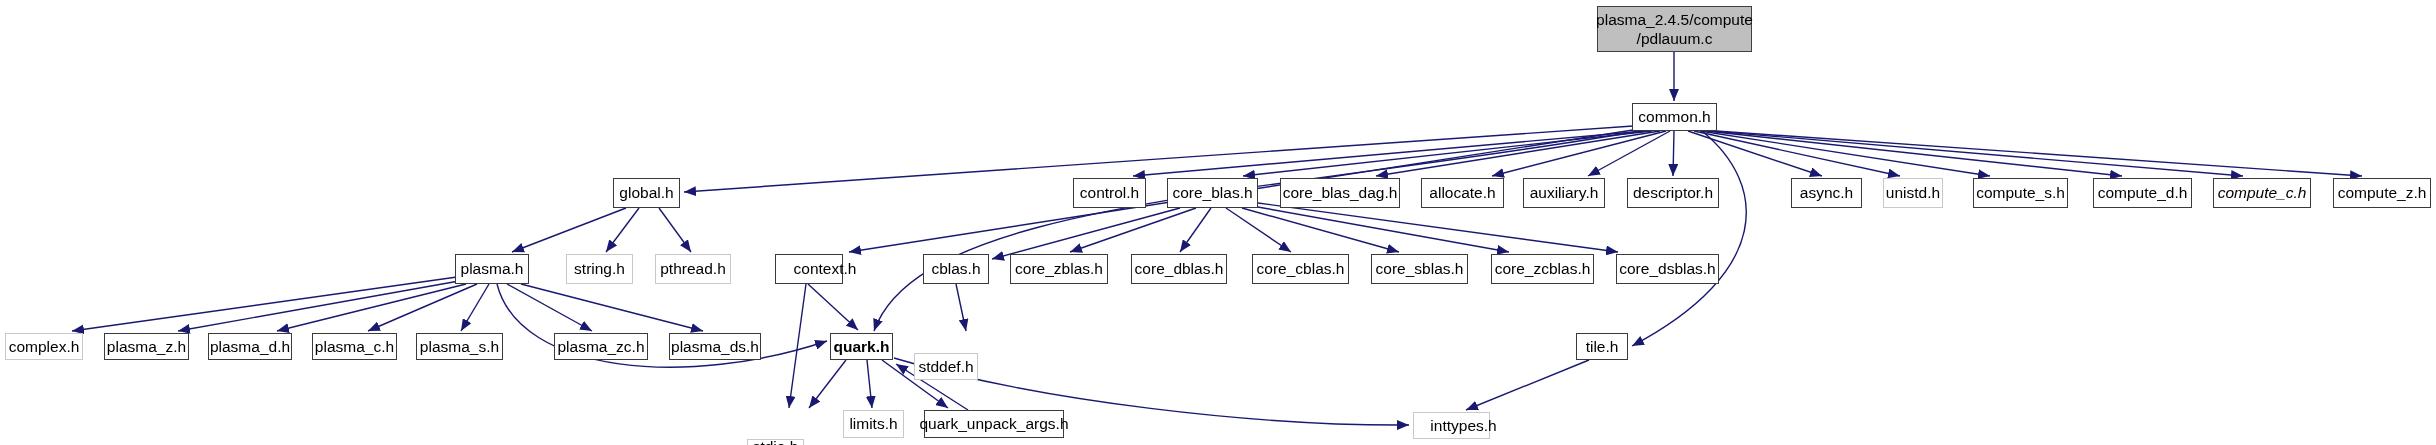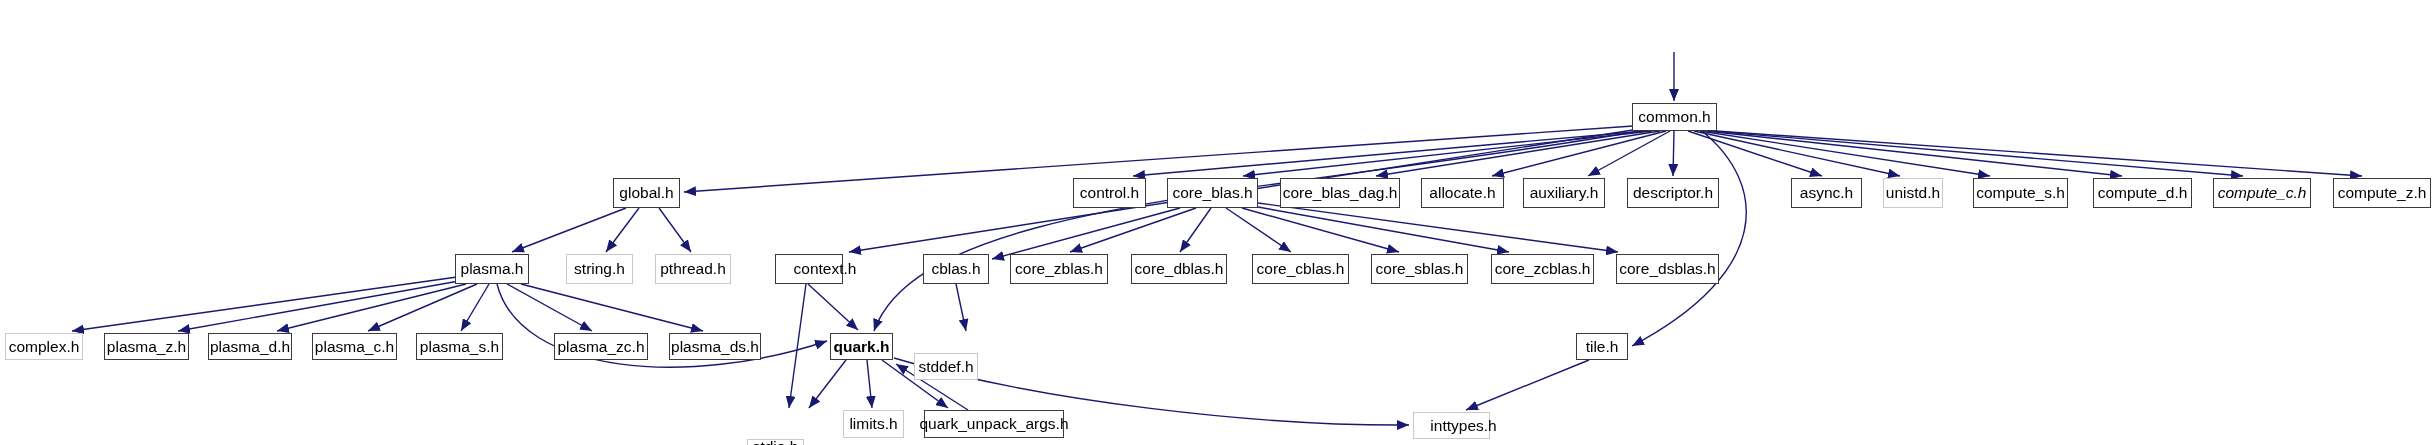--- a/index.html
+++ b/index.html
@@ -62,20 +62,22 @@
       <path d="M1252,206 L1509,252" class="edge" marker-end="url(#arw)"></path>
       <path d="M1258,203 L1618,252" class="edge" marker-end="url(#arw)"></path>
       <path d="M956,284 L966,331" class="edge" marker-end="url(#arw)"></path>
       <path d="M846,360 L809,408" class="edge" marker-end="url(#arw)"></path>
       <path d="M867,360 L872,408" class="edge" marker-end="url(#arw)"></path>
       <path d="M882,360 L948,408" class="edge" marker-end="url(#arw)"></path>
       <path d="M968,410 L896,364" class="edge" marker-end="url(#arw)"></path>
       <path d="M894,358 C1040,402 1260,426 1409,425" class="edge" marker-end="url(#arw)"></path>
       <path d="M1589,360 L1466,410" class="edge" marker-end="url(#arw)"></path>
     </svg>
+<div class="node root" style="left: 1597px; top: 6px; width: 155px; height: 46px;"><span>plasma_2.4.5/compute
+/pdlauum.c</span></div>
     <div class="node internal" style="left: 1632px; top: 103px; width: 85px; height: 28px;"><span>common.h</span></div>
     <div class="node internal" style="left: 613px; top: 178px; width: 67px; height: 30px;"><span>global.h</span></div>
     <div class="node internal" style="left: 1073px; top: 178px; width: 73px; height: 30px;"><span>control.h</span></div>
     <div class="node internal" style="left: 1167px; top: 178px; width: 91px; height: 30px;"><span>core_blas.h</span></div>
     <div class="node internal" style="left: 1280px; top: 178px; width: 120px; height: 30px;"><span>core_blas_dag.h</span></div>
     <div class="node internal" style="left: 1421px; top: 178px; width: 83px; height: 30px;"><span>allocate.h</span></div>
     <div class="node internal" style="left: 1523px; top: 178px; width: 82px; height: 30px;"><span>auxiliary.h</span></div>
     <div class="node internal" style="left: 1627px; top: 178px; width: 92px; height: 30px;"><span>descriptor.h</span></div>
     <div class="node internal" style="left: 1791px; top: 178px; width: 71px; height: 30px;"><span>async.h</span></div>
     <div class="node system" style="left: 1883px; top: 178px; width: 60px; height: 30px;"><span>unistd.h</span></div>

